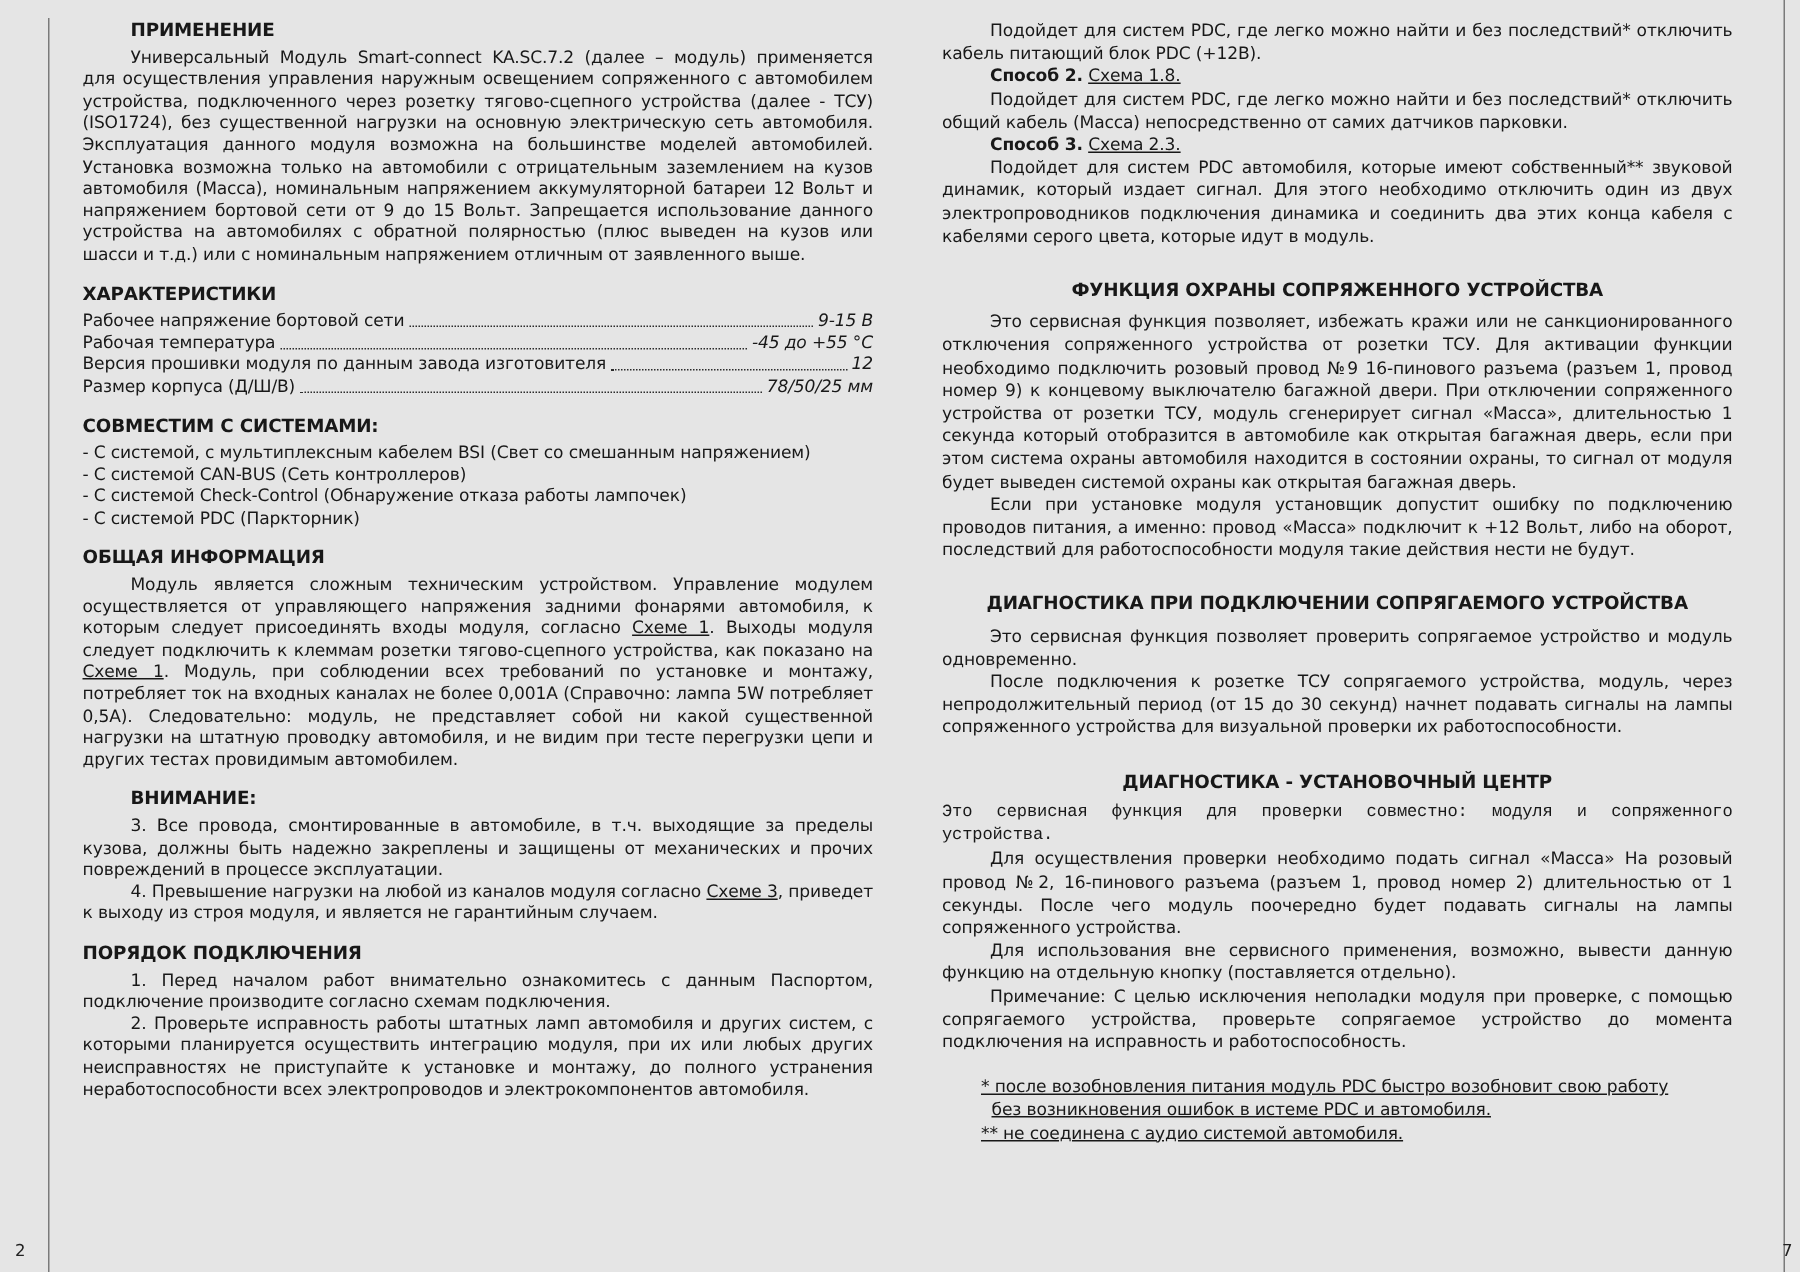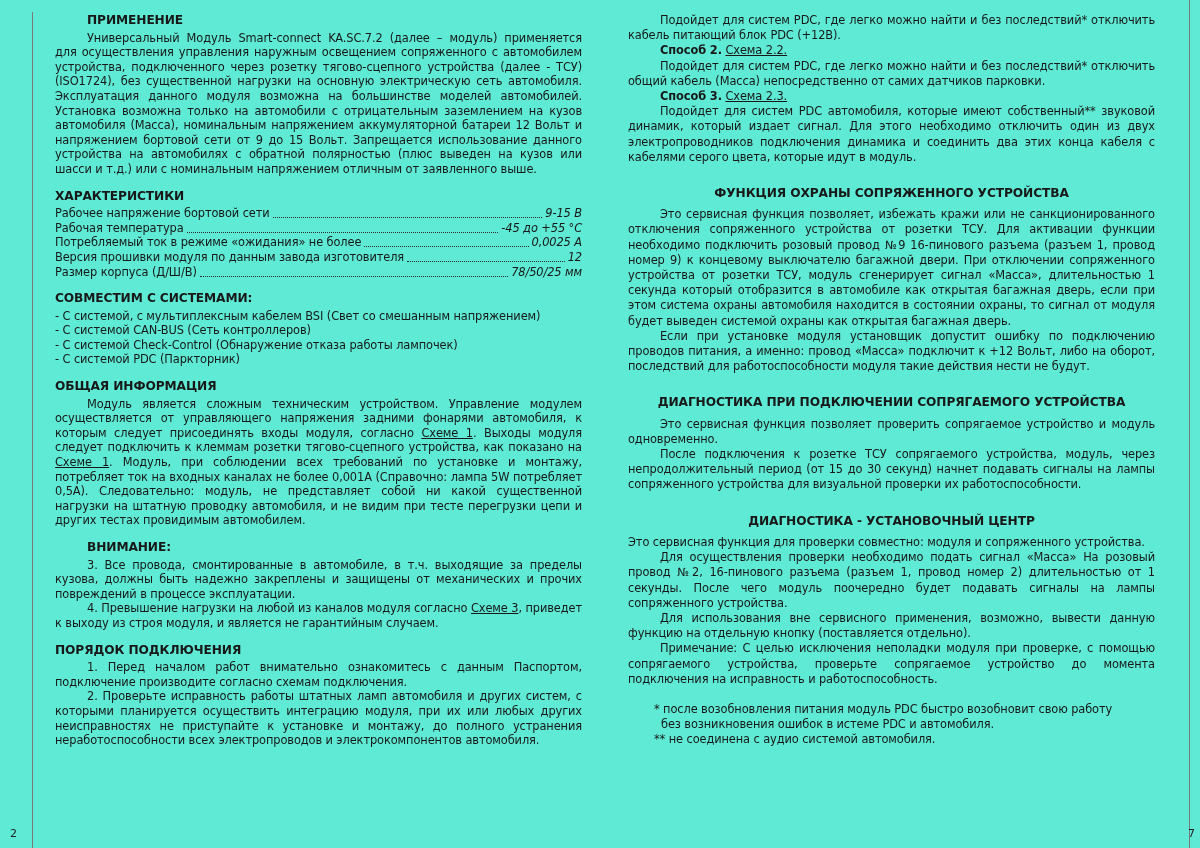--- a/index.html
+++ b/index.html
@@ -2,42 +2,42 @@
 <html lang="ru"><head>
 <meta charset="utf-8">
 <style>
   html,body{margin:0;padding:0;}
   body{
     width:1200px;height:848px;
     background:#ffffff;
     font-family:"DejaVu Sans","Liberation Sans",sans-serif;
     color:#181818;
   }
-  .scan{position:relative;width:1200px;height:848px;background:#5eead4;overflow:hidden;}
+  .scan{position:relative;width:1200px;height:848px;background:#e5e5e5;overflow:hidden;}
   .edge-line{position:absolute;width:1px;background:#7a7a7a;}
   .edge-left{left:32px;top:12px;bottom:0;}
   .edge-right{left:1189px;top:0;bottom:0;}
   .columns{position:absolute;left:55px;top:13px;display:flex;gap:46px;}
   .col{width:527px;font-size:11.4px;letter-spacing:-0.1px;}
   .col-left{line-height:14.6px;}
   .col-right{line-height:15.2px;}
   p{margin:0;}
   .heading{font-weight:bold;font-size:12.2px;}
   .col-left .heading{margin:12px 0 3px;}
   .col-right .heading{margin:21px 0 6px;text-align:center;}
   .col .heading:first-child{margin-top:0;}
   .heading.ind{padding-left:32px;}
   .para{text-align:justify;text-indent:32px;}
-  .para.noind{text-indent:0;}
+  .para.noind{text-indent:0;font-family:Liberation Mono, monospace;}
   .list{text-align:justify;}
   .spec{display:flex;align-items:flex-end;}
   .spec-label{white-space:nowrap;}
   .dots{flex:1;border-bottom:1.7px dotted #2c2c2c;margin:0 3px 2.5px;}
   .spec-value{white-space:nowrap;font-style:italic;}
-  .footnote{padding-left:26px;}
+  .footnote{padding-left:26px;text-decoration:underline;}
   .footnote.cont{padding-left:33px;}
   .spacer{height:15px;}
   .b{font-weight:bold;}
   .u{text-decoration:underline;}
   .page-number{position:absolute;bottom:8px;font-size:11px;color:#222;}
   .pn-left{left:10px;}
   .pn-right{right:5px;}
 </style>
 </head>
 <body>
@@ -55,25 +55,20 @@
           <span class="spec-label">Рабочее напряжение бортовой сети</span>
           <span class="dots"></span>
           <span class="spec-value">9-15 В</span>
         </div>
         <div class="spec">
           <span class="spec-label">Рабочая температура</span>
           <span class="dots"></span>
           <span class="spec-value">-45 до +55 °C</span>
         </div>
         <div class="spec">
-          <span class="spec-label">Потребляемый ток в режиме «ожидания» не более</span>
-          <span class="dots"></span>
-          <span class="spec-value">0,0025 А</span>
-        </div>
-        <div class="spec">
           <span class="spec-label">Версия прошивки модуля по данным завода изготовителя</span>
           <span class="dots"></span>
           <span class="spec-value">12</span>
         </div>
         <div class="spec">
           <span class="spec-label">Размер корпуса (Д/Ш/В)</span>
           <span class="dots"></span>
           <span class="spec-value">78/50/25 мм</span>
         </div>
         <div class="heading">СОВМЕСТИМ С СИСТЕМАМИ:</div>
@@ -85,21 +80,21 @@
         <p class="para"><span>Модуль является сложным техническим устройством. Управление модулем осуществляется от управляющего напряжения задними фонарями автомобиля, к которым следует присоединять входы модуля, согласно </span><span class="u">Схеме 1</span><span>. Выходы модуля следует подключить к клеммам розетки тягово-сцепного устройства, как показано на </span><span class="u">Схеме 1</span><span>. Модуль, при соблюдении всех требований по установке и монтажу, потребляет ток на входных каналах не более 0,001А (Справочно: лампа 5W потребляет 0,5А). Следовательно: модуль, не представляет собой ни какой существенной нагрузки на штатную проводку автомобиля, и не видим при тесте перегрузки цепи и других тестах провидимым автомобилем.</span></p>
         <div class="heading ind">ВНИМАНИЕ:</div>
         <p class="para"><span>3. Все провода, смонтированные в автомобиле, в т.ч. выходящие за пределы кузова, должны быть надежно закреплены и защищены от механических и прочих повреждений в процессе эксплуатации.</span></p>
         <p class="para"><span>4. Превышение нагрузки на любой из каналов модуля согласно </span><span class="u">Схеме 3</span><span>, приведет к выходу из строя модуля, и является не гарантийным случаем.</span></p>
         <div class="heading">ПОРЯДОК ПОДКЛЮЧЕНИЯ</div>
         <p class="para"><span>1. Перед началом работ внимательно ознакомитесь с данным Паспортом, подключение производите согласно схемам подключения.</span></p>
         <p class="para"><span>2. Проверьте исправность работы штатных ламп автомобиля и других систем, с которыми планируется осуществить интеграцию модуля, при их или любых других неисправностях не приступайте к установке и монтажу, до полного устранения неработоспособности всех электропроводов и электрокомпонентов автомобиля.</span></p>
       </div>
     <div class="col col-right" id="right-col">
         <p class="para"><span>Подойдет для систем PDC, где легко можно найти и без последствий* отключить кабель питающий блок PDC (+12В).</span></p>
-        <p class="para"><span class="b">Способ 2.</span><span> </span><span class="u">Схема 2.2.</span></p>
+        <p class="para"><span class="b">Способ 2.</span><span> </span><span class="u">Схема 1.8.</span></p>
         <p class="para"><span>Подойдет для систем PDC, где легко можно найти и без последствий* отключить общий кабель (Масса) непосредственно от самих датчиков парковки.</span></p>
         <p class="para"><span class="b">Способ 3.</span><span> </span><span class="u">Схема 2.3.</span></p>
         <p class="para"><span>Подойдет для систем PDC автомобиля, которые имеют собственный** звуковой динамик, который издает сигнал. Для этого необходимо отключить один из двух электропроводников подключения динамика и соединить два этих конца кабеля с кабелями серого цвета, которые идут в модуль.</span></p>
         <div class="heading">ФУНКЦИЯ ОХРАНЫ СОПРЯЖЕННОГО УСТРОЙСТВА</div>
         <p class="para"><span>Это сервисная функция позволяет, избежать кражи или не санкционированного отключения сопряженного устройства от розетки ТСУ. Для активации функции необходимо подключить розовый провод №9 16-пинового разъема (разъем 1, провод номер 9) к концевому выключателю багажной двери. При отключении сопряженного устройства от розетки ТСУ, модуль сгенерирует сигнал «Масса», длительностью 1 секунда который отобразится в автомобиле как открытая багажная дверь, если при этом система охраны автомобиля находится в состоянии охраны, то сигнал от модуля будет выведен системой охраны как открытая багажная дверь.</span></p>
         <p class="para"><span>Если при установке модуля установщик допустит ошибку по подключению проводов питания, а именно: провод «Масса» подключит к +12 Вольт, либо на оборот, последствий для работоспособности модуля такие действия нести не будут.</span></p>
         <div class="heading">ДИАГНОСТИКА ПРИ ПОДКЛЮЧЕНИИ СОПРЯГАЕМОГО УСТРОЙСТВА</div>
         <p class="para"><span>Это сервисная функция позволяет проверить сопрягаемое устройство и модуль одновременно.</span></p>
         <p class="para"><span>После подключения к розетке ТСУ сопрягаемого устройства, модуль, через непродолжительный период (от 15 до 30 секунд) начнет подавать сигналы на лампы сопряженного устройства для визуальной проверки их работоспособности.</span></p>
         <div class="heading">ДИАГНОСТИКА - УСТАНОВОЧНЫЙ ЦЕНТР</div>

